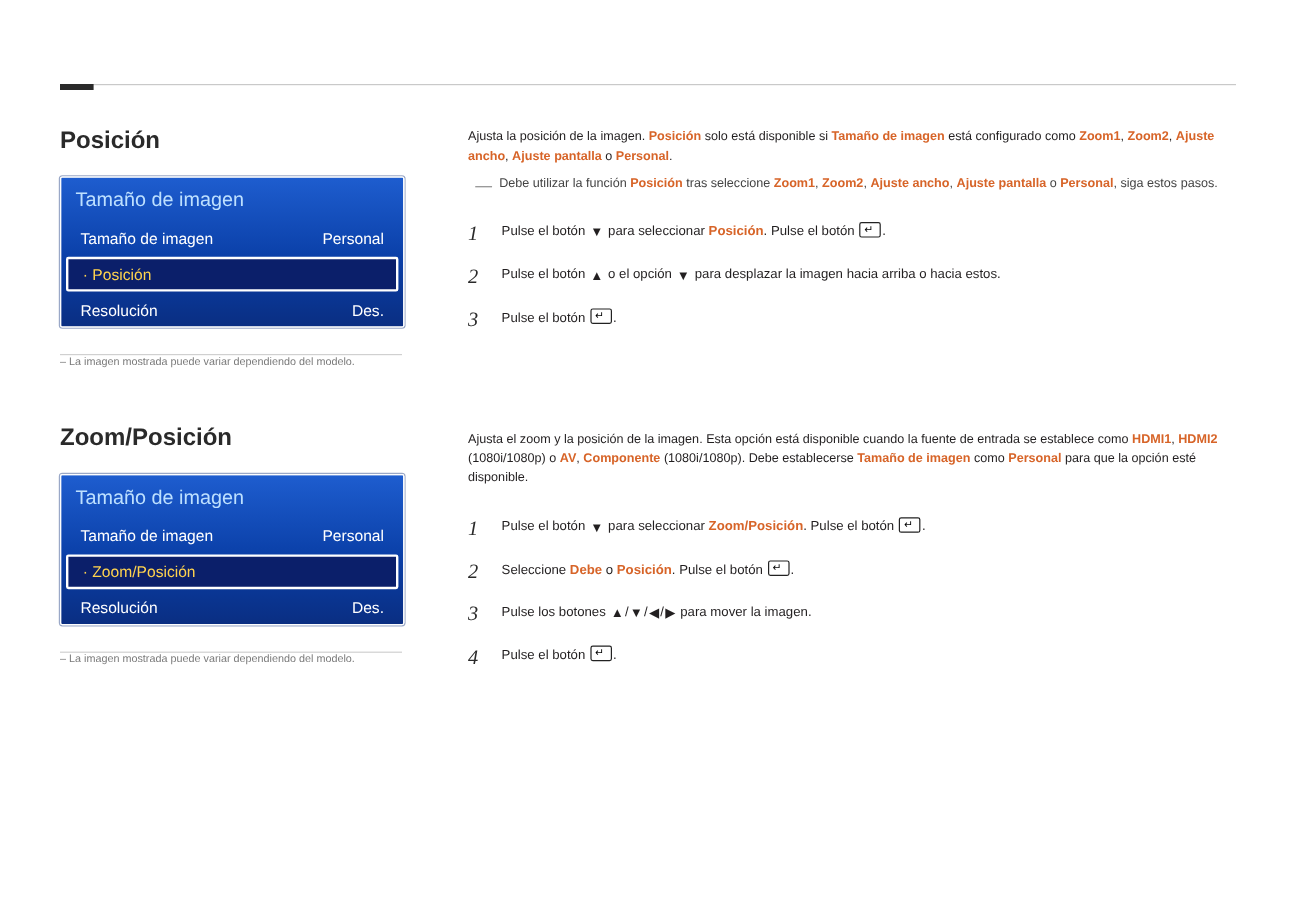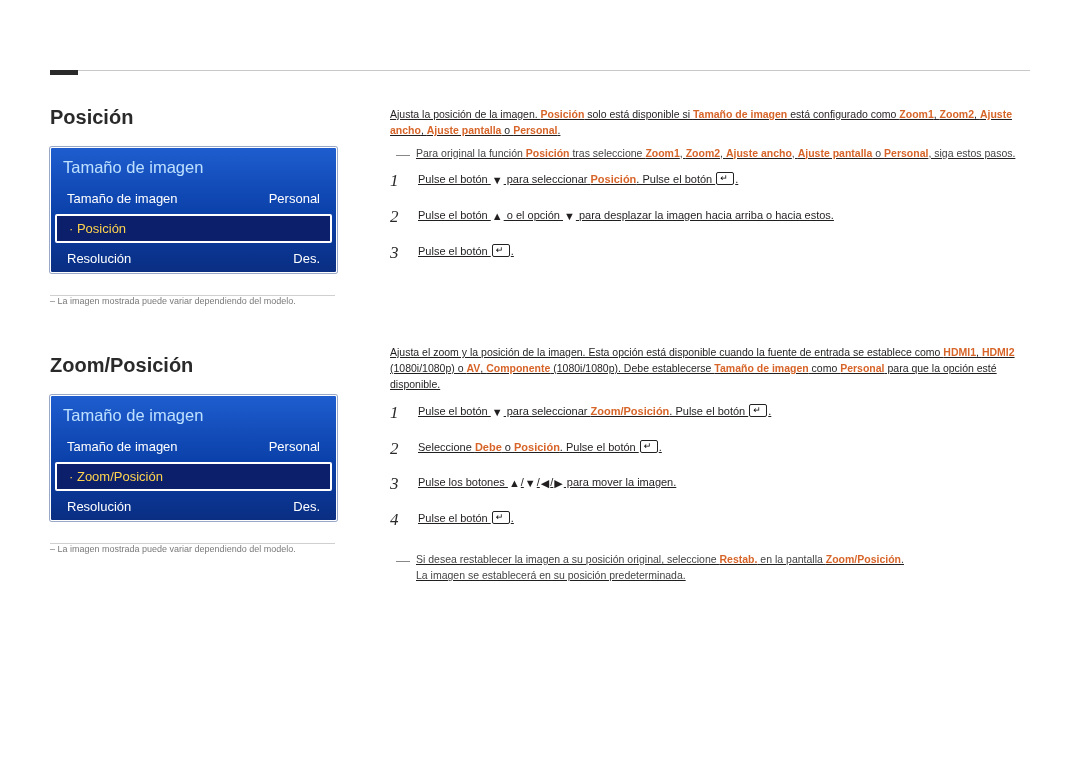--- a/index.html
+++ b/index.html
@@ -34,21 +34,20 @@
     margin-top: 35px;
   }
   .left-col {
     width: 290px;
     flex-shrink: 0;
   }
   .right-col {
     flex: 1;
     font-size: 10.5px;
     line-height: 1.55;
-    text-decoration: underline;
   }
   h2.section-title {
     font-size: 20px;
     font-weight: 700;
     margin: 0 0 18px 0;
     color: #2a2a2a;
   }
   .menu-card {
     background: linear-gradient(to bottom, #1e5dcf 0%, #0a3fa7 55%, #0a2e82 100%);
     color: #fff;
@@ -104,21 +103,21 @@
     content: "―";
     position: absolute;
     left: 6px;
     top: -1px;
     color: #888;
     font-size: 14px;
   }
   ol.steps {
     list-style: none;
     padding: 0;
-    margin: 10px 0 24px 0;
+    margin: 24px 0 24px 0;
     counter-reset: step;
   }
   ol.steps li {
     counter-increment: step;
     position: relative;
     padding-left: 28px;
     margin-bottom: 18px;
     font-size: 11px;
   }
   ol.steps li::before {
@@ -208,21 +207,21 @@
       </div>
     </div>
 
     <div class="right-col">
 
       <p>
         <span>Ajusta la posición de la imagen. </span><span class="hl">Posición</span><span> solo está disponible si </span><span class="hl">Tamaño de imagen</span><span> está configurado como </span><span class="hl">Zoom1</span><span>, </span><span class="hl">Zoom2</span><span>, </span><span class="hl">Ajuste ancho</span><span>, </span><span class="hl">Ajuste pantalla</span><span> o </span><span class="hl">Personal</span><span>.</span>
       </p>
 
       <p class="dash-note">
-        <span>Para original la función </span><span class="hl">Posición</span><span> tras seleccione </span><span class="hl">Zoom1</span><span>, </span><span class="hl">Zoom2</span><span>, </span><span class="hl">Ajuste ancho</span><span>, </span><span class="hl">Ajuste pantalla</span><span> o </span><span class="hl">Personal</span><span>, siga estos pasos.</span>
+        <span>Debe utilizar la función </span><span class="hl">Posición</span><span> tras seleccione </span><span class="hl">Zoom1</span><span>, </span><span class="hl">Zoom2</span><span>, </span><span class="hl">Ajuste ancho</span><span>, </span><span class="hl">Ajuste pantalla</span><span> o </span><span class="hl">Personal</span><span>, siga estos pasos.</span>
       </p>
 
       <ol class="steps">
         <li>
           <span>Pulse el botón </span><span class="icon-tri">▼</span><span> para seleccionar </span><span class="hl">Posición</span><span>. Pulse el botón </span><span class="icon-enter"></span><span>.</span>
         </li>
         <li>
           <span>Pulse el botón </span><span class="icon-tri">▲</span><span> o el opción </span><span class="icon-tri">▼</span><span> para desplazar la imagen hacia arriba o hacia estos.</span>
         </li>
         <li>
@@ -243,20 +242,16 @@
           <span>Seleccione </span><span class="hl">Debe</span><span> o </span><span class="hl">Posición</span><span>. Pulse el botón </span><span class="icon-enter"></span><span>.</span>
         </li>
         <li>
           <span>Pulse los botones </span><span class="icon-tri">▲</span>/<span class="icon-tri">▼</span>/<span class="icon-tri">◀</span>/<span class="icon-tri">▶</span><span> para mover la imagen.</span>
         </li>
         <li>
           <span>Pulse el botón </span><span class="icon-enter"></span><span>.</span>
         </li>
       </ol>
 
-      <p class="dash-note">
-        <span>Si desea restablecer la imagen a su posición original, seleccione </span><span class="hl">Restab.</span><span> en la pantalla </span><span class="hl">Zoom/Posición</span><span>.</span><br>
-        <span>La imagen se establecerá en su posición predeterminada.</span>
-      </p>
       </div>
     </div>
   </div>
 </div>
 
 </body></html>

